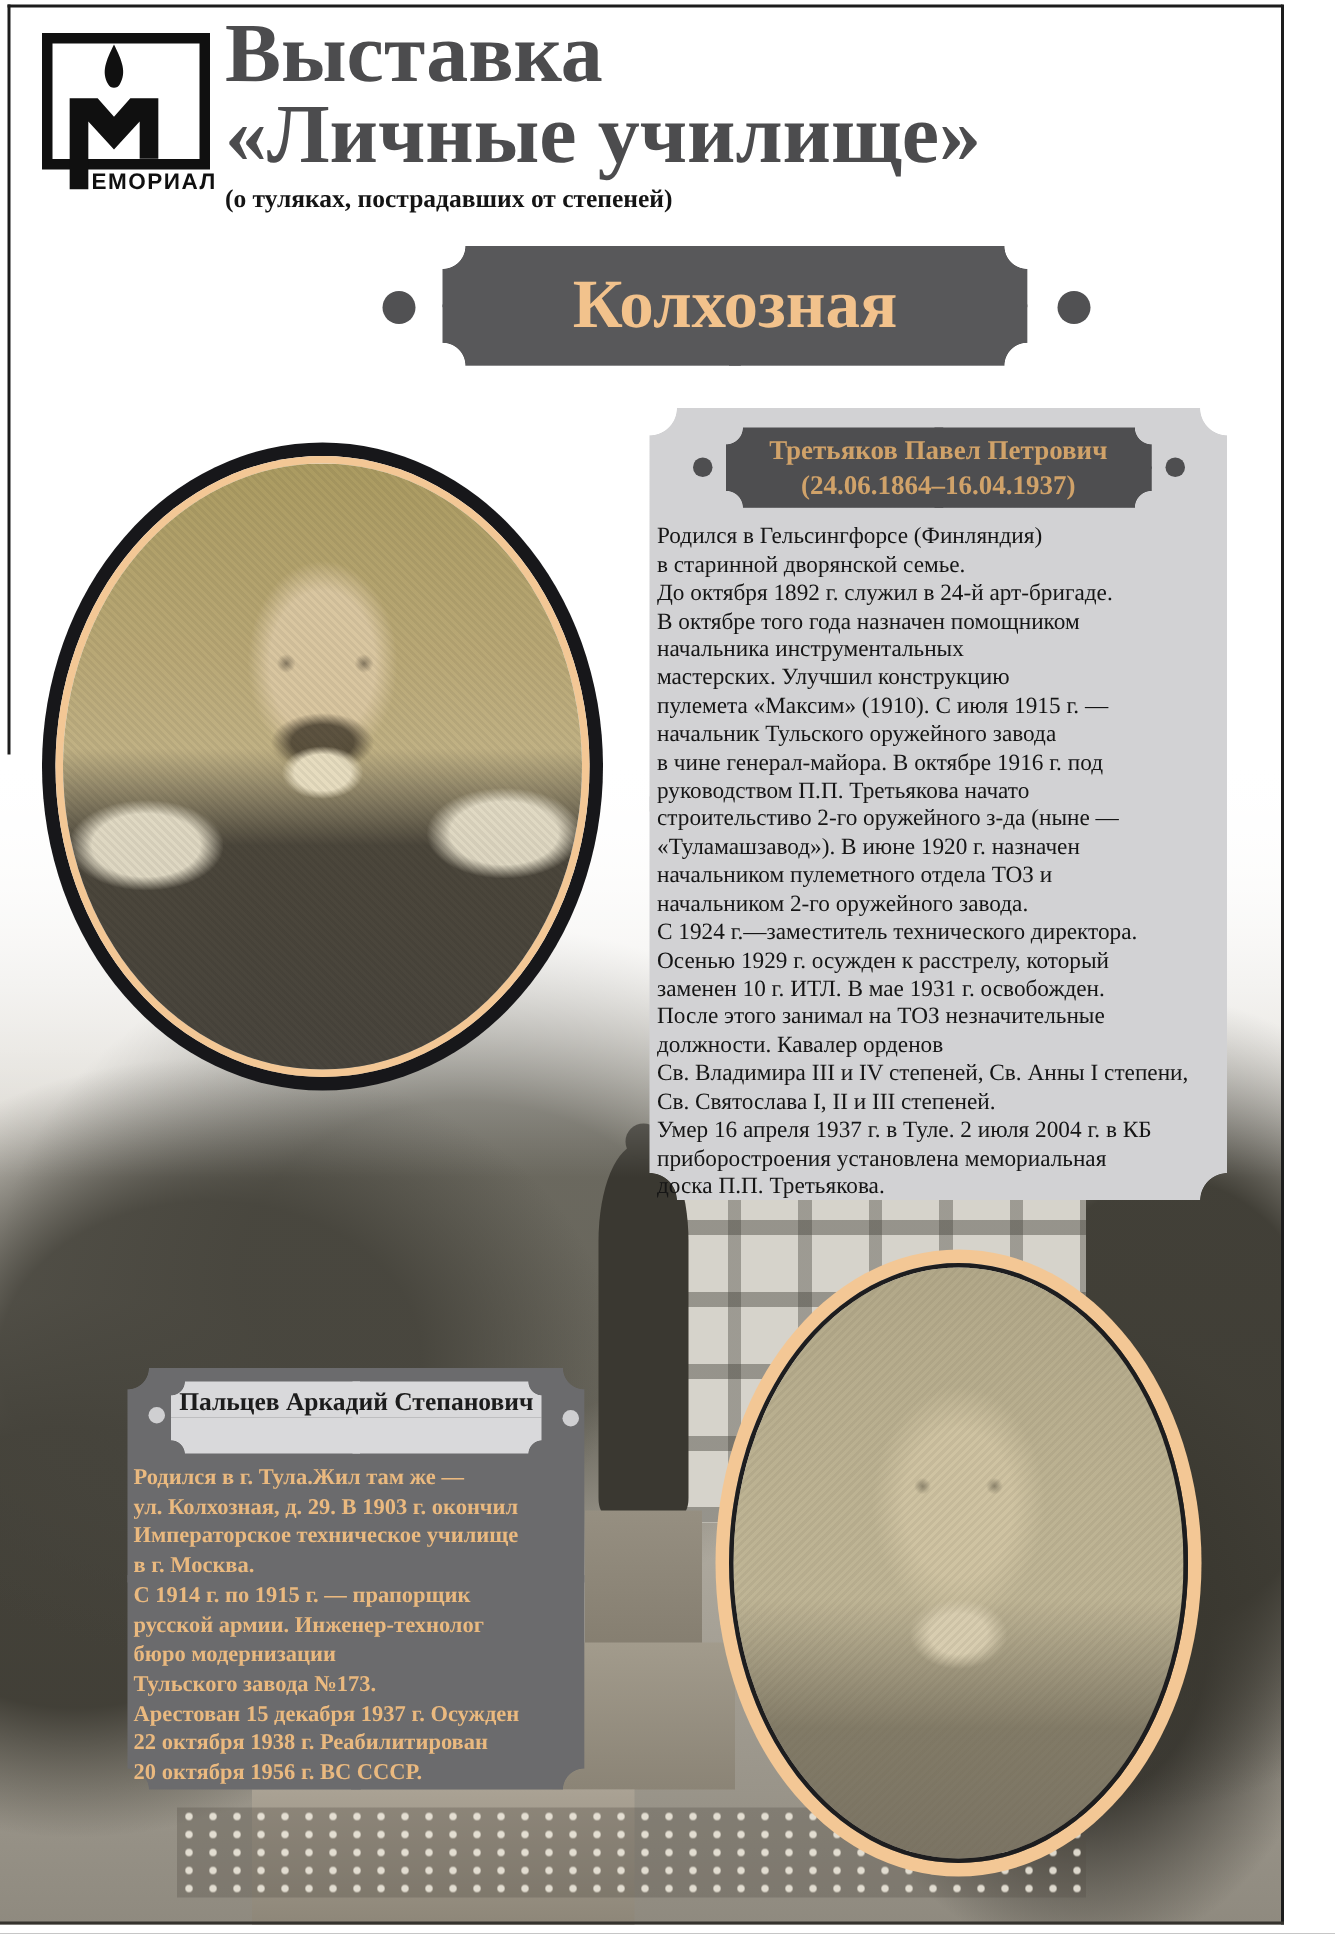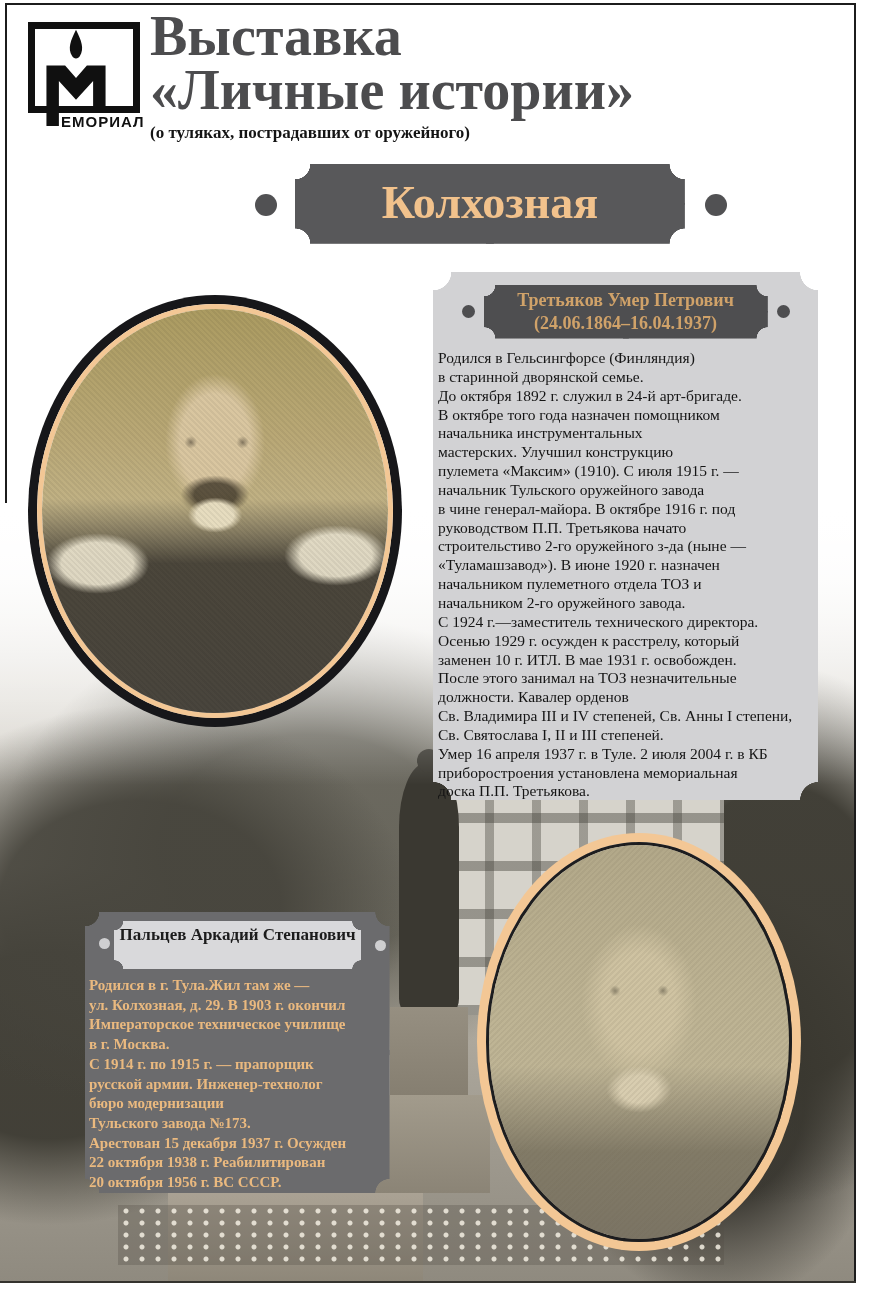--- a/index.html
+++ b/index.html
@@ -126,38 +126,38 @@
     <div class="logo-frame" data-name="logo-frame"></div>
     <svg class="logo-m" viewBox="0 0 100 135" data-name="memorial-candle-icon" aria-label="М">
       <path d="M50 6 C43 20 39 30 45 40 C47 44 53 44 55 40 C61 30 57 20 50 6 Z" fill="#101010"></path>
       <path d="M12 52 H36 L50 68 L64 52 H88 V104 H72 V72 L50 96 L28 72 V130 H12 Z" fill="#101010"></path>
     </svg>
     <div class="logo-word" data-name="logo-wordmark">ЕМОРИАЛ</div>
   </div>
 
   <div class="title-wrap" data-name="header">
     <div class="t1" data-name="exhibition-title-line1">Выставка</div>
-    <div class="t2" data-name="exhibition-title-line2">«Личные истории»</div>
-    <div class="sub" data-name="exhibition-subtitle">(о туляках, пострадавших от оружейного)</div>
+    <div class="t2" data-name="exhibition-title-line2">«Личные училище»</div>
+    <div class="sub" data-name="exhibition-subtitle">(о туляках, пострадавших от степеней)</div>
   </div>
 
   <div class="dot dot-a" data-name="section-dot-left"></div>
   <div class="section-plaque notch" data-name="section-plaque">
     <div class="section-label" data-name="section-label">Колхозная</div>
   </div>
   <div class="dot dot-b" data-name="section-dot-right"></div>
 
   <div class="portrait1" data-name="portrait-tretyakov">
     <div class="pimg" data-name="portrait-tretyakov-image"></div>
   </div>
 
   <div class="panel1 notch" data-name="bio-panel-tretyakov">
     <div class="pdot pdot-a" data-name="bio1-dot-left"></div>
     <div class="plaque notch" data-name="bio1-header-plaque">
-      <div data-name="bio1-name">Третьяков Умер Петрович</div>
+      <div data-name="bio1-name">Третьяков Павел Петрович</div>
       <div data-name="bio1-dates">(24.06.1864–16.04.1937)</div>
     </div>
     <div class="pdot pdot-b" data-name="bio1-dot-right"></div>
     <div class="bio1-text" data-name="bio1-text">Родился в Гельсингфорсе (Финляндия)
 в старинной дворянской семье.
 До октября 1892 г. служил в 24-й арт-бригаде.
 В октябре того года назначен помощником
 начальника инструментальных
 мастерских. Улучшил конструкцию
 пулемета «Максим» (1910). С июля 1915 г. —

